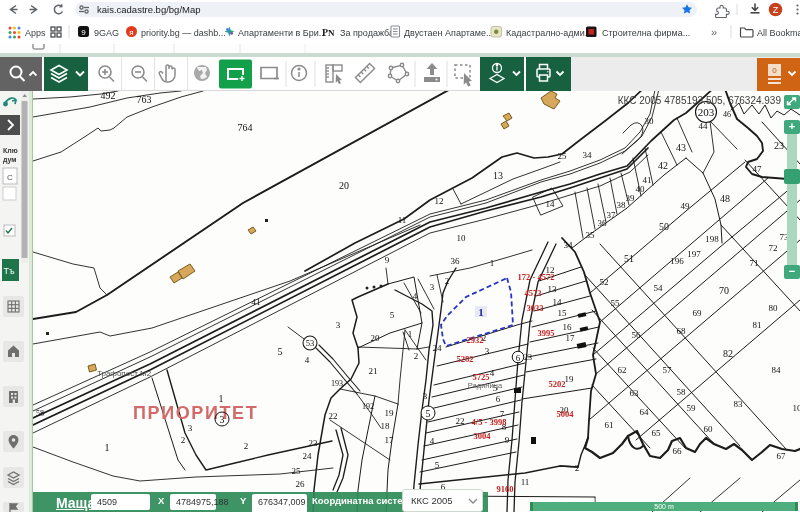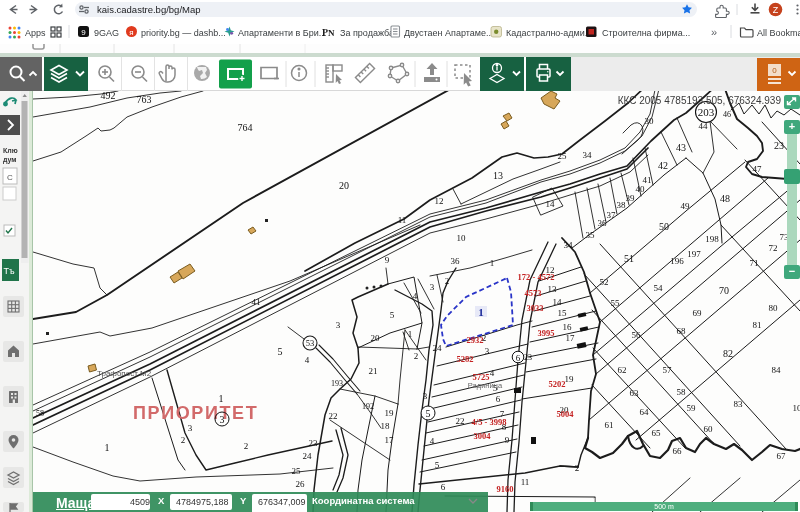--- a/index.html
+++ b/index.html
@@ -655,26 +655,27 @@
   <svg class="abs" style="left:784px;top:95px" width="16" height="14">
       <path d="M4 9 L11 3 M8 3 h3.5 v3.5 M7 9.5 h-3.5 v-3.5" stroke="#fff" stroke-width="1.4" fill="none"></path>
     </svg>
   <div class="abs" style="left:784px;top:120px;width:16px;height:14px;background:#3fa87c;border-radius:2px;color:#fff;font-weight:bold;font-size:11px;text-align:center;line-height:13px;">+</div>
   <div class="abs" style="left:787px;top:134px;width:10px;height:131px;background:#abd8bd;"></div>
   <div class="abs" style="left:784px;top:169px;width:16px;height:15px;background:#35a173;border-radius:2px;"></div>
   <div class="abs" style="left:784px;top:265px;width:16px;height:14px;background:#3fa87c;border-radius:2px;color:#fff;font-weight:bold;font-size:11px;text-align:center;line-height:12px;">−</div>
 
   <div class="abs" style="left:33px;top:492px;width:455px;height:20px;background:rgba(47,139,88,0.92);"></div>
   <div class="abs" style="left:56px;top:495px;color:#fff;font-size:14px;font-weight:bold;text-decoration:underline;">Мащаб&nbsp;&nbsp;1:</div>
-  <div class="abs" style="left:91px;top:494px;width:59px;height:16px;background:#fff;border-radius:2px;font-size:9px;color:#333;padding:3px 0 0 6px;text-align:right;">4509</div>
+  <div class="abs" style="left:91px;top:494px;width:59px;height:16px;background:#fff;border-radius:2px;font-size:9px;color:#333;padding:3px 0 0 6px;">4509</div>
   <div class="abs" style="left:158px;top:495px;color:#fff;font-size:9.5px;font-weight:bold;">X</div>
-  <div class="abs" style="left:170px;top:494px;width:62px;height:16px;background:#fff;border-radius:2px;font-size:9px;color:#333;padding:3px 0 0 6px;">4784975,188</div>
+  <div class="abs" style="left:170px;top:494px;width:46px;height:16px;background:#fff;border-radius:2px;font-size:9px;color:#333;padding:3px 0 0 6px;">4784975,188</div>
   <div class="abs" style="left:240px;top:495px;color:#fff;font-size:9.5px;font-weight:bold;">Y</div>
   <div class="abs" style="left:252px;top:494px;width:55px;height:32px;background:#fff;border-radius:2px;font-size:9px;color:#333;padding:3px 0 0 6px;">676347,009</div>
   <div class="abs" style="left:312px;top:495px;color:#fff;font-size:9.5px;font-weight:bold;">Координатна система</div>
+  <div class="abs" style="left:402px;top:489px;width:81px;height:23px;background:#fff;border:1px solid #cfd8cf;border-radius:3px;font-size:9.5px;color:#333;padding:5px 0 0 8px;">ККС 2005</div>
   <svg class="abs" style="left:468px;top:498px" width="10" height="8">
       <path d="M1 1 l4 4 4-4" stroke="#888" stroke-width="1.3" fill="none"></path>
     </svg>
 
   <div class="abs" style="left:530px;top:502px;width:268px;height:9px;background:#4fae7e;"></div>
   <div class="abs" style="left:530px;top:502px;width:3px;height:9px;background:#2f8b58;"></div>
   <div class="abs" style="left:795px;top:502px;width:3px;height:9px;background:#2f8b58;"></div>
   <div class="abs" style="left:530px;top:503px;width:268px;text-align:center;color:#fff;font-size:7px;">500 m</div>
 
 </div>

